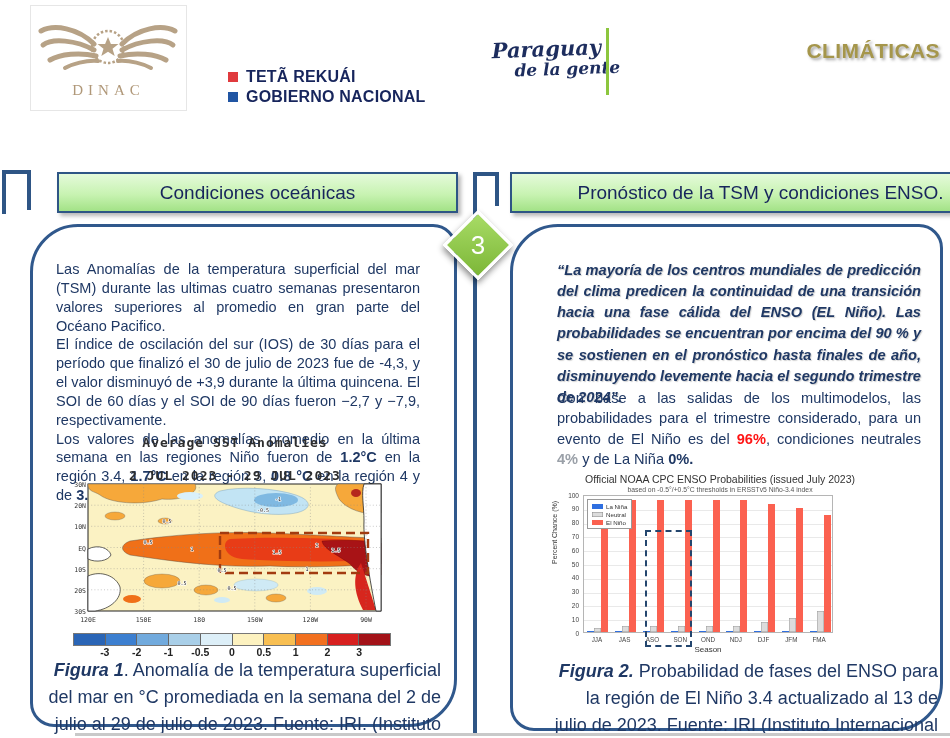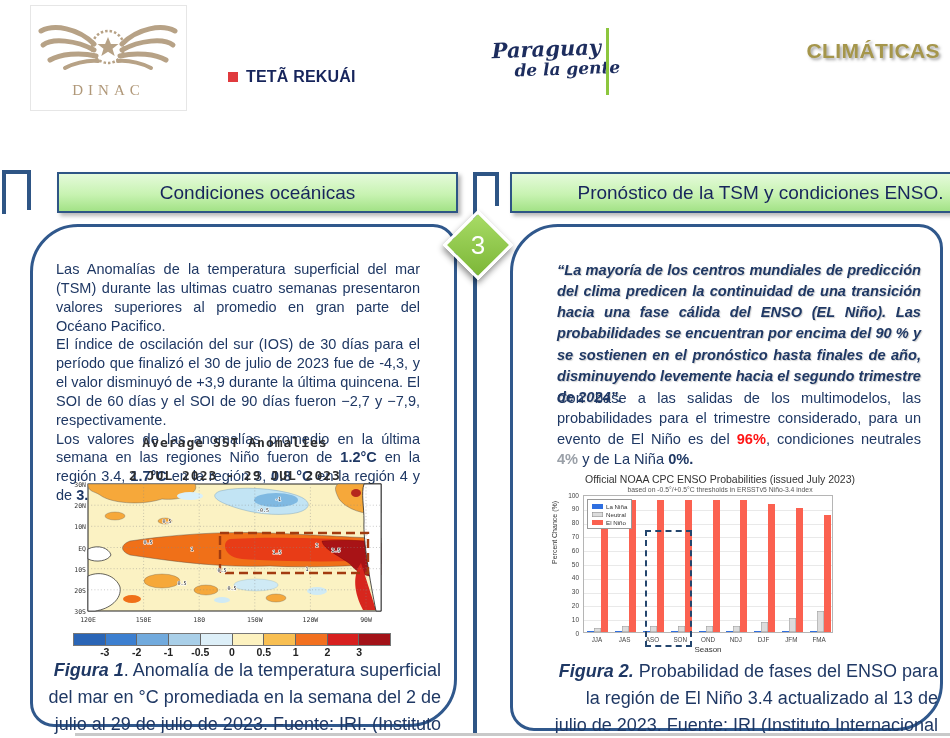--- a/index.html
+++ b/index.html
@@ -96,20 +96,24 @@
       <circle cx="70" cy="33" r="16" fill="none" stroke="#b7a286" stroke-width="2.5" stroke-dasharray="2.5,2"></circle>
       <path d="M70,23 L72.9,29.9 L80.5,30.1 L74.5,34.8 L76.7,42.1 L70,37.8 L63.3,42.1 L65.5,34.8 L59.5,30.1 L67.1,29.9 Z" fill="#b7a286"></path>
     </svg>
     <div class="abs dinac-label">DINAC</div>
   </div>
 
   <div class="abs gov">
     <div class="gov-row">
       <span class="sq sq-red"></span>
       <span class="gov-txt">TETÃ REKUÁI</span>
+    </div>
+    <div class="gov-row">
+      <span class="sq sq-blue"></span>
+      <span class="gov-txt">GOBIERNO NACIONAL</span>
     </div>
   </div>
 
   <div class="abs brand">
     <div class="brand-l1">Paraguay</div>
     <div class="brand-l2">de la gente</div>
   </div>
 
   <div class="abs hdr-divider"></div>
 

